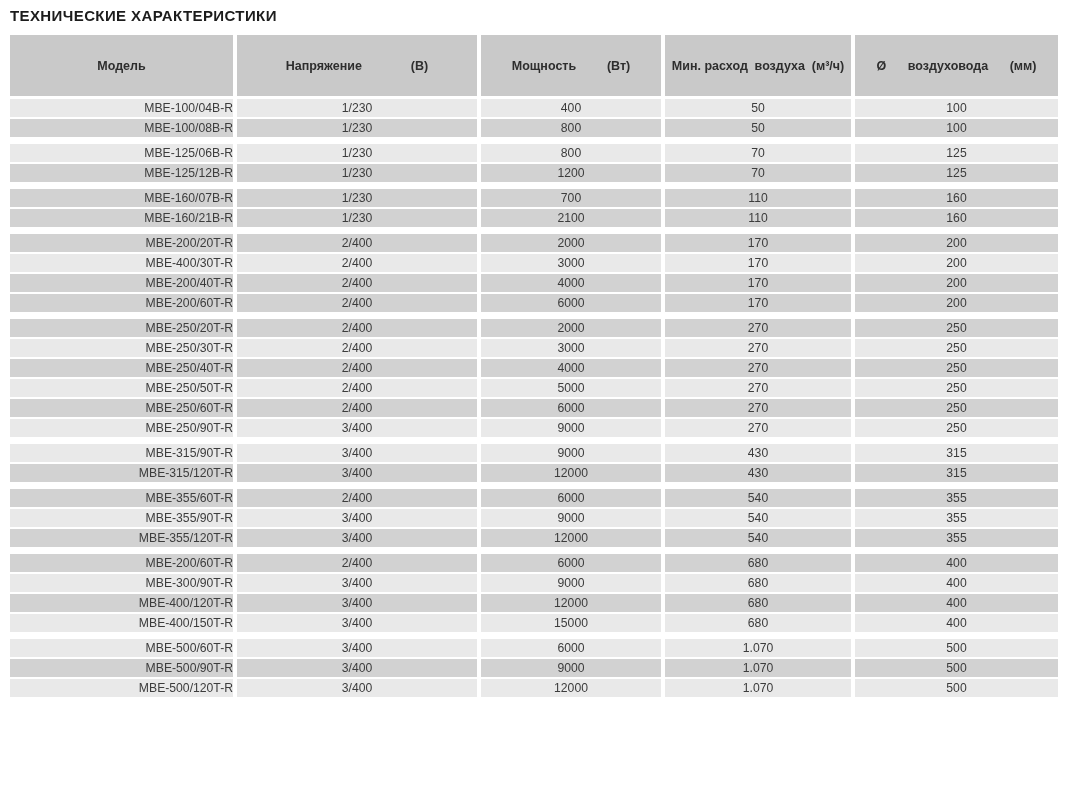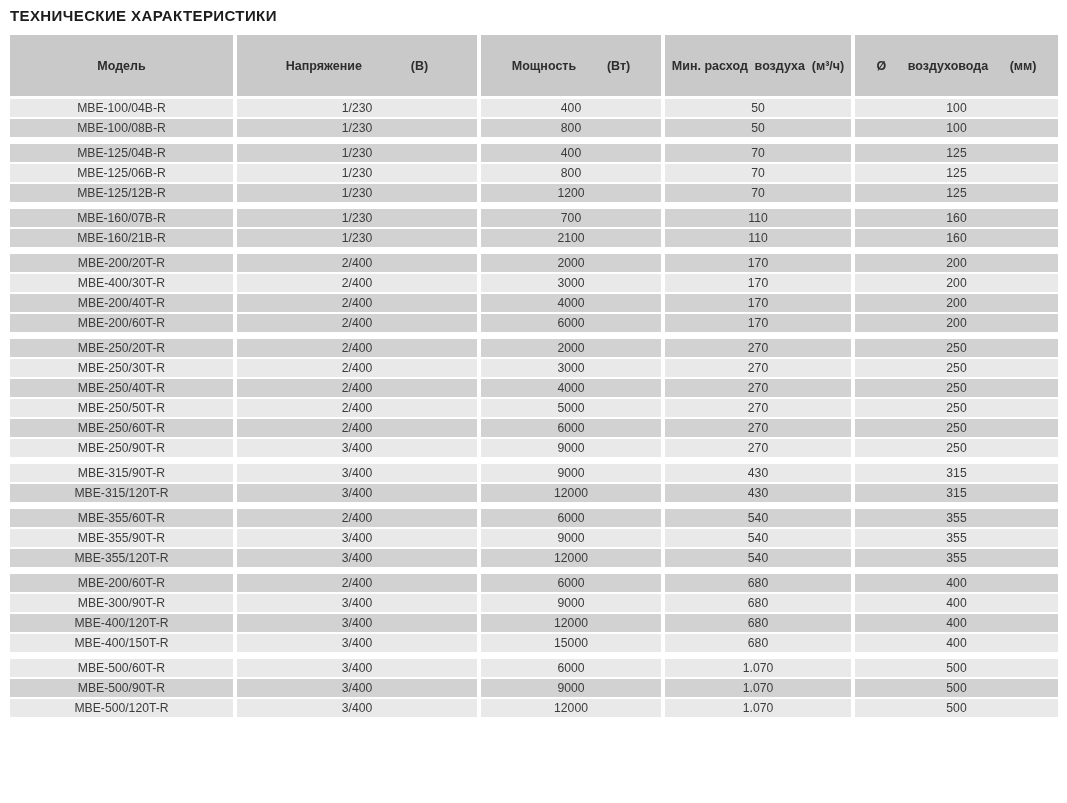--- a/index.html
+++ b/index.html
@@ -42,21 +42,21 @@
   td {
     height: 20px;
     border-bottom: 2px solid #fff;
     font-size: 12.2px;
     color: var(--text, #3c3c3c);
     text-align: center;
     vertical-align: middle;
     line-height: 18px;
     padding: 0;
   }
-  td.model { text-align: center; }
+  td.model { text-align: right; }
   tr.shade-light td { background: var(--row-light, #e9e9e9); }
   tr.shade-dark  td { background: var(--row-dark,  #d2d2d2); }
   tr.gap td { height: 5px; background: #fff; border: none; }
   tr.gap td:not(:last-child) { border-right: none; }
 </style>
 </head>
 <body>
 
 <div class="page">
   <div class="title">ТЕХНИЧЕСКИЕ ХАРАКТЕРИСТИКИ</div>
@@ -115,27 +115,20 @@
         <tr class="shade-dark">
           <td class="model">MBE-100/08B-R</td>
           <td>1/230</td>
           <td>800</td>
           <td>50</td>
           <td>100</td>
         </tr>
         <tr class="gap">
           <td colspan="5"></td>
         </tr>
-        <tr class="shade-dark">
-          <td class="model">MBE-125/04B-R</td>
-          <td>1/230</td>
-          <td>400</td>
-          <td>70</td>
-          <td>125</td>
-        </tr>
         <tr class="shade-light">
           <td class="model">MBE-125/06B-R</td>
           <td>1/230</td>
           <td>800</td>
           <td>70</td>
           <td>125</td>
         </tr>
         <tr class="shade-dark">
           <td class="model">MBE-125/12B-R</td>
           <td>1/230</td>

